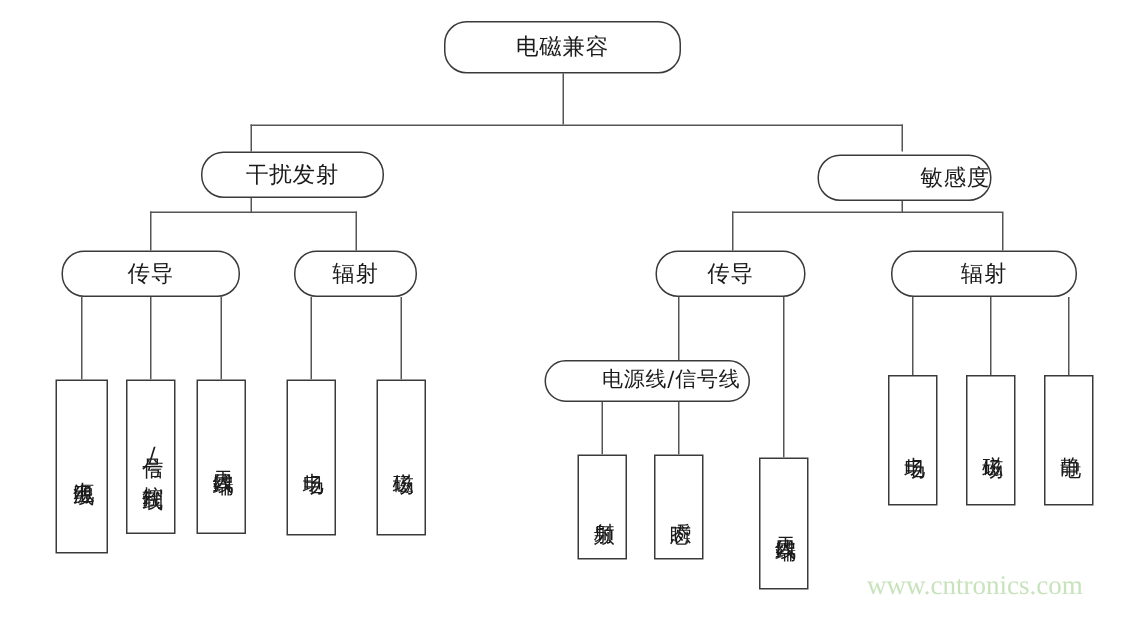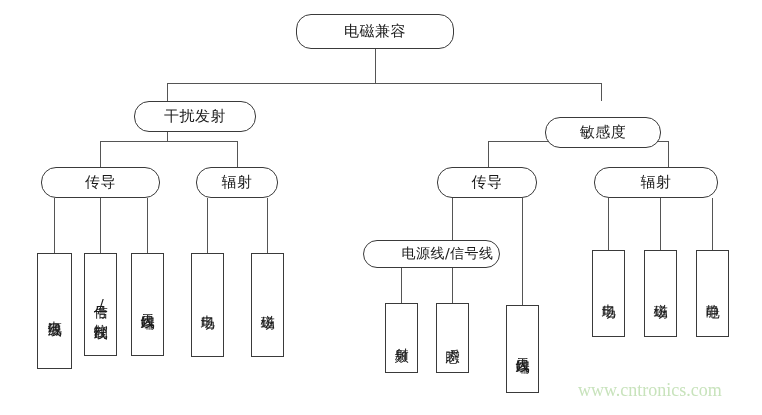--- a/index.html
+++ b/index.html
@@ -108,21 +108,21 @@
   <div class="line v" style="left:712px; top:198px; height:52px;"></div>
 
   <div class="node h" style="left:296px; top:14px; width:158px; height:35px;">
     <span>电磁兼容</span>
   </div>
 
   <div class="node h" style="left:106px; top:101px; width:122px; height:31px;margin-left:28px;">
     <span>干扰发射</span>
   </div>
 
-  <div class="node h" style="left:545px; top:117px; width:116px; height:31px;">
+  <div class="node h" style="left:545px; top:103px; width:116px; height:31px;justify-content:flex-end;">
     <span>敏感度</span>
   </div>
 
   <div class="node h" style="left:41px; top:167px; width:119px; height:31px;">
     <span>传导</span>
   </div>
 
   <div class="node h" style="left:196px; top:167px; width:82px; height:31px;">
     <span>辐射</span>
   </div>

